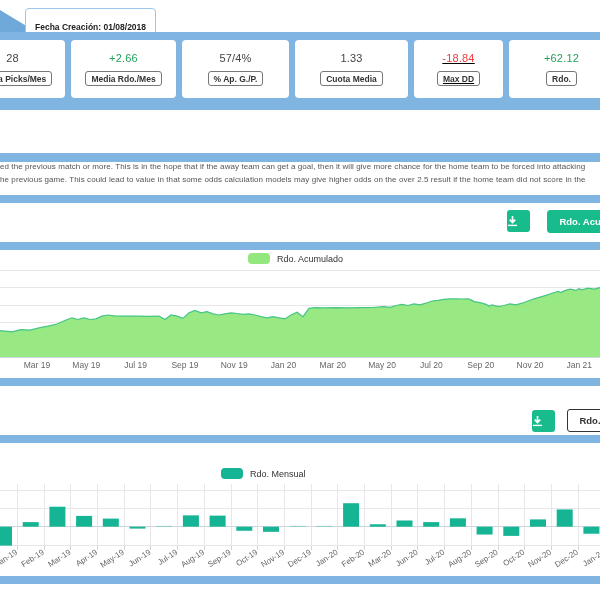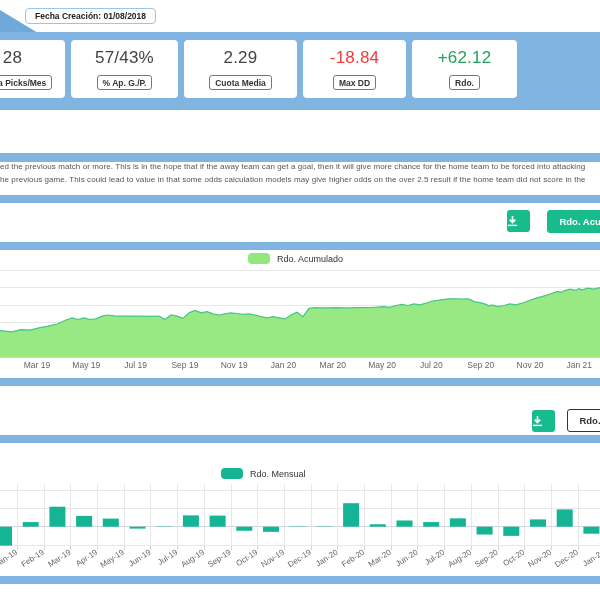--- a/index.html
+++ b/index.html
@@ -5,37 +5,37 @@
   * { margin:0; padding:0; box-sizing:border-box; }
   html,body { background:#fff; }
   .screen {
     position:relative; width:600px; height:600px; overflow:hidden;
     background:#fff; font-family:"Liberation Sans", sans-serif;
   }
   
   .badge-row { position:absolute; top:8px; left:25px; display:flex; gap:8px; }
   .badge {
     border:1px solid #9cc5ea; border-radius:4px; background:#fff;
-    font-size:8.5px; font-weight:bold; color:#222; padding:2px 9px; white-space:nowrap;
+    font-size:8.5px; font-weight:bold; color:#222; padding:13px 9px; white-space:nowrap;
   }
   .corner-triangle {
     position:absolute; left:0; top:10px; width:38px; height:23px;
     background:#6fa9da; clip-path:polygon(0 0, 100% 100%, 0 100%);
   }
   
   .band { position:absolute; left:0; width:600px; background:#80b5e2; }
   .band.cards-band { top:32px; height:78px; }
   .bar-sep { height:8px; }
   
   .stats-row { position:absolute; top:40px; left:-40px; display:flex; gap:6px; }
   .stat-card {
     background:#fff; border-radius:4px; height:58px; flex:none;
     display:flex; flex-direction:column; align-items:center; justify-content:center;
   }
-  .stat-value { font-size:17px; color:#444; letter-spacing:0.2px; }
+  .stat-value { font-size:11px; color:#444; letter-spacing:0.2px; }
   .stat-value.green { color:#23a15c; }
   .stat-value.red { color:#f23a3a; }
   .stat-pill {
     margin-top:7px; border:1px solid #777; border-radius:3px; background:#fff;
     font-size:8.5px; font-weight:bold; color:#333; padding:1.5px 5px; white-space:nowrap;
   }
   
   .desc-line {
     position:absolute; left:0; width:640px; white-space:nowrap; overflow:hidden;
     font-size:8px; color:#555; letter-spacing:0.08px;
@@ -68,29 +68,33 @@
   <div class="badge-row">
     <div class="badge">Fecha Creación: 01/08/2018</div>
   </div>
 
   <div class="band cards-band"></div>
   <div class="stats-row" id="stats-row">
       <div class="stat-card" style="width: 105px;">
         <span class="stat-value">28</span>
         <span class="stat-pill">Media Picks/Mes</span>
       </div>
+      <div class="stat-card" style="width: 105px;">
+        <span class="stat-value green">+2.66</span>
+        <span class="stat-pill">Media Rdo./Mes</span>
+      </div>
       <div class="stat-card" style="width: 107px;">
-        <span class="stat-value">57/43%</span>
+        <span class="stat-value">57/4%</span>
         <span class="stat-pill">% Ap. G./P.</span>
       </div>
       <div class="stat-card" style="width: 113px;">
-        <span class="stat-value">2.29</span>
+        <span class="stat-value">1.33</span>
         <span class="stat-pill">Cuota Media</span>
       </div>
-      <div class="stat-card" style="width: 103px;">
+      <div class="stat-card" style="width: 89px; text-decoration: underline;">
         <span class="stat-value red">-18.84</span>
         <span class="stat-pill">Max DD</span>
       </div>
       <div class="stat-card" style="width: 105px;">
         <span class="stat-value green">+62.12</span>
         <span class="stat-pill">Rdo.</span>
       </div>
     </div>
 
   <div class="band bar-sep" style="top:153px;height:9px;"></div>

